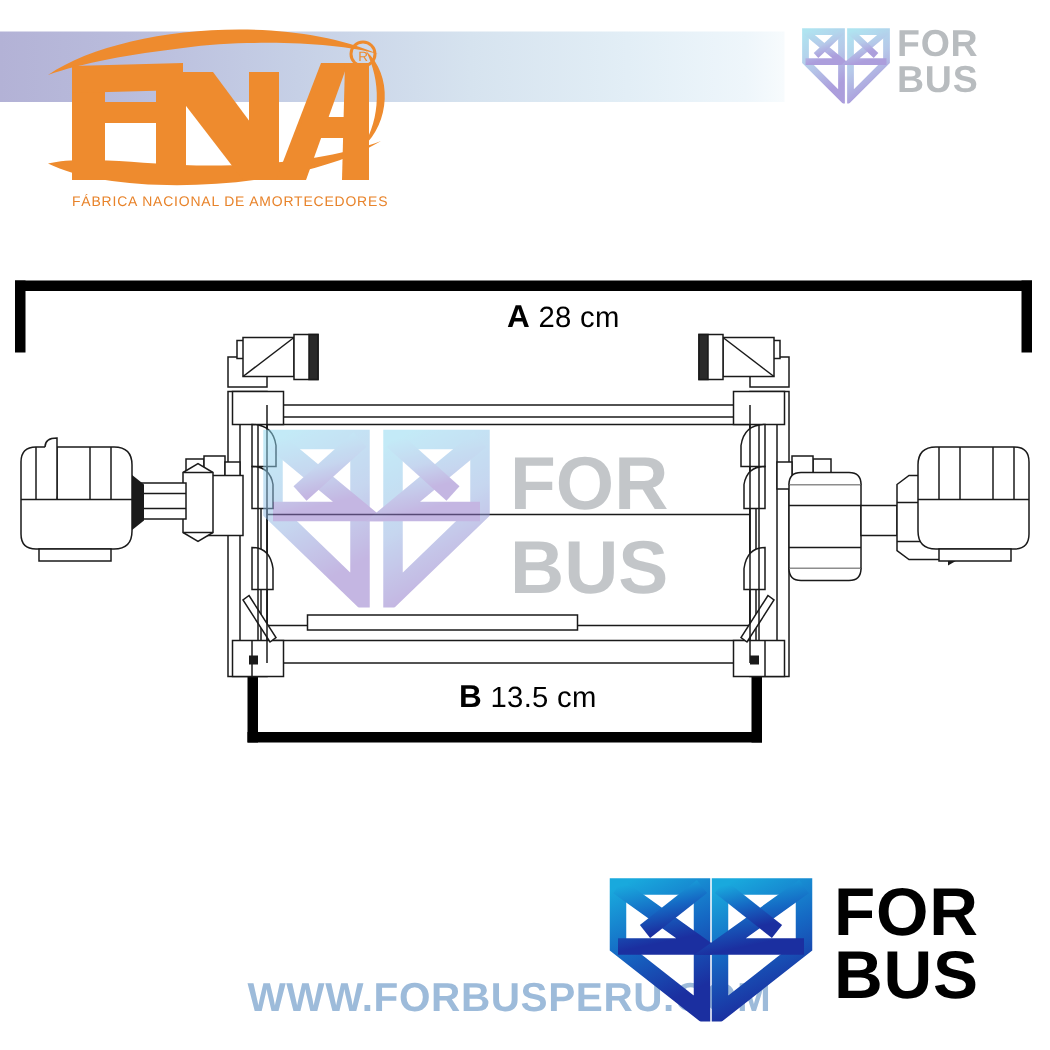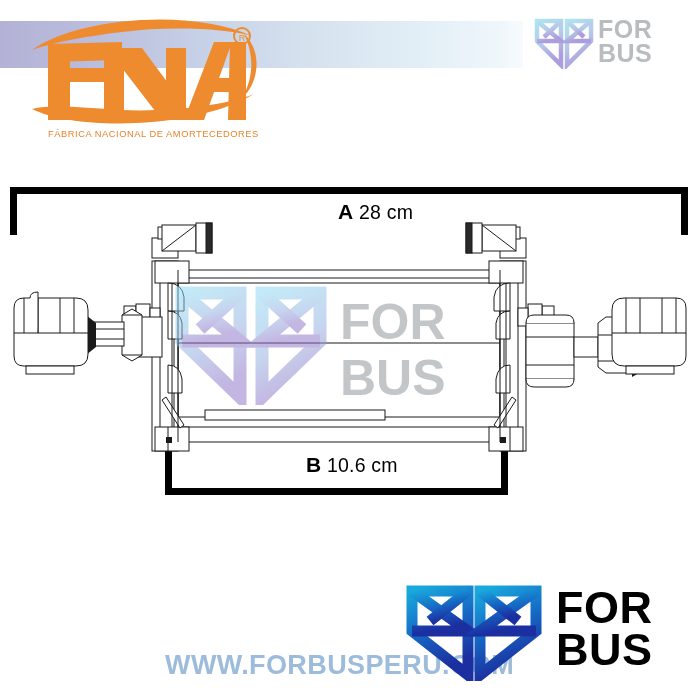--- a/index.html
+++ b/index.html
@@ -402,21 +402,21 @@
     <text x="168" y="112" font-family="Liberation Sans, sans-serif" font-weight="bold" font-size="50" fill="#8e9499">BUS</text>
   </svg>
 
   <div class="dim-label" id="dim-a-label">
     <span class="dim-letter">A</span>
     <span>28 cm</span>
   </div>
 
   <div class="dim-label" id="dim-b-label">
     <span class="dim-letter">B</span>
-    <span>10.6 cm</span>
+    <span>13.5 cm</span>
   </div>
 
   <div id="site-url">WWW.FORBUSPERU.COM</div>
 
   <div id="forbus-bottom">
     <svg class="fb-icon" width="140" height="98" viewBox="0 0 140 98">
       <defs>
         <linearGradient id="gradBot" x1="0" y1="0" x2="0.3" y2="1">
           <stop offset="0%" stop-color="#19a9dd"></stop>
           <stop offset="50%" stop-color="#1569c4"></stop>

